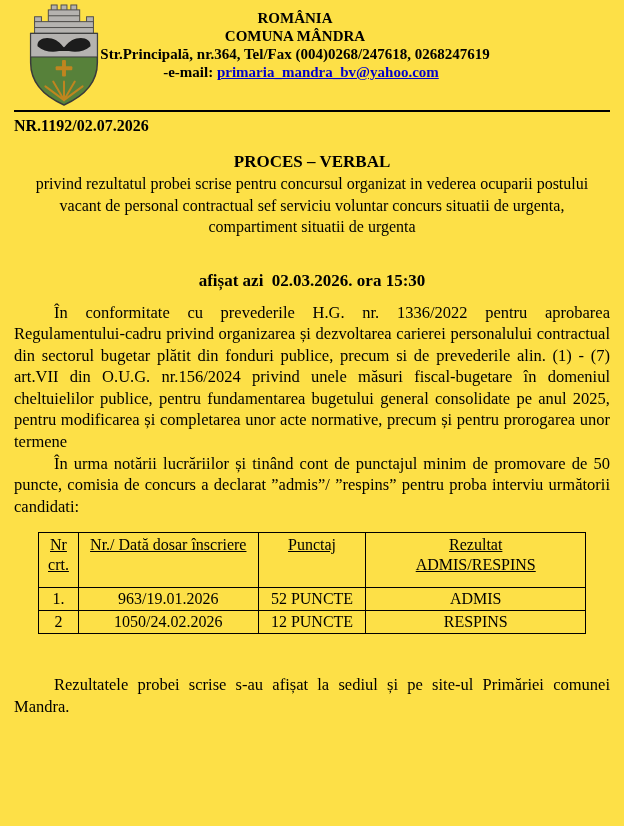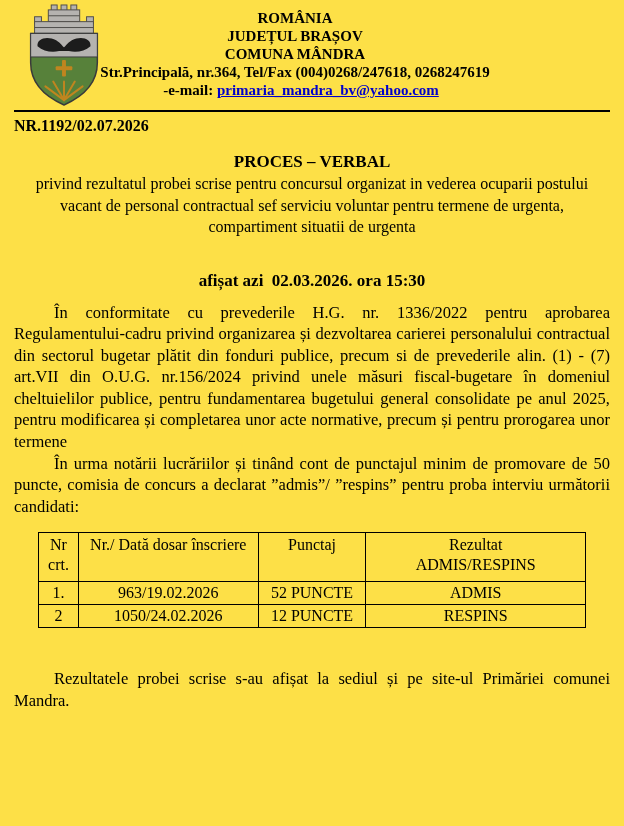--- a/index.html
+++ b/index.html
@@ -63,21 +63,21 @@
     width: 548px;
     font-size: 16px;
   }
   .results-table th, .results-table td {
     border: 1.5px solid #000;
     font-weight: normal;
     text-align: center;
     padding: 0 4px;
     line-height: 20px;
   }
-  .results-table th { white-space: pre-line; vertical-align: top; padding-top: 2px; padding-bottom: 6px; }
+  .results-table th { white-space: pre-line; vertical-align: top; padding-top: 2px; padding-bottom: 12px; text-decoration: underline; }
   .results-table td { height: 23px; }
   .col-nr { width: 40px; }
   .col-dosar { width: 180px; }
   .col-punctaj { width: 108px; }
   .col-rezultat { width: 220px; }
   
   .footer-text {
     margin: 40px 14px 0 14px;
     font-size: 16.5px; line-height: 21.6px; text-align: justify;
   }
@@ -117,34 +117,33 @@
       <g stroke="#c0851f" stroke-width="2" fill="none" stroke-linecap="round">
         <path d="M50,98 V79"></path>
         <path d="M50,98 L39,79"></path>
         <path d="M50,98 L61,79"></path>
         <path d="M50,98 L31,84"></path>
         <path d="M50,98 L69,84"></path>
       </g>
     </svg>
     <div class="header-text">
       <div class="line">ROMÂNIA</div>
-      <div class="line">JUDEȚUL BRAȘOV</div>
       <div class="line">COMUNA MÂNDRA</div>
       <div class="line">Str.Principală, nr.364, Tel/Fax (004)0268/247618, 0268247619</div>
       <div class="email-line"><span>-e-mail: </span><a class="email-link">primaria_mandra_bv@yahoo.com</a></div>
     </div>
   </div>
 
   <hr class="rule">
 
   <div class="doc-number">NR.1192/02.07.2026</div>
 
   <div class="title-block">
     <div class="title">PROCES – VERBAL</div>
-    <div class="subtitle">privind rezultatul probei scrise pentru concursul organizat in vederea ocuparii postului vacant de personal contractual sef serviciu voluntar pentru termene de urgenta, compartiment situatii de urgenta</div>
+    <div class="subtitle">privind rezultatul probei scrise pentru concursul organizat in vederea ocuparii postului vacant de personal contractual sef serviciu voluntar concurs situatii de urgenta, compartiment situatii de urgenta</div>
   </div>
 
   <div class="posted">afișat azi  02.03.2026. ora 15:30</div>
 
   <div class="body-text">
     <p>În conformitate cu prevederile H.G. nr. 1336/2022 pentru aprobarea Regulamentului-cadru privind organizarea și dezvoltarea carierei personalului contractual din sectorul bugetar plătit din fonduri publice, precum si de prevederile alin. (1) - (7) art.VII din O.U.G. nr.156/2024 privind unele măsuri fiscal-bugetare în domeniul cheltuielilor publice, pentru fundamentarea bugetului general consolidate pe anul 2025, pentru modificarea și completarea unor acte normative, precum și pentru prorogarea unor termene</p>
     <p>În urma notării lucrăriilor și tinând cont de punctajul minim de promovare de 50 puncte, comisia de concurs a declarat ”admis”/ ”respins” pentru proba interviu următorii candidati:</p>
   </div>
 
   <table class="results-table">
@@ -154,21 +153,21 @@
 crt.</th>
         <th class="col-dosar">Nr./ Dată dosar înscriere</th>
         <th class="col-punctaj">Punctaj</th>
         <th class="col-rezultat">Rezultat
 ADMIS/RESPINS</th>
       </tr>
     </thead>
     <tbody>
       <tr>
         <td>1.</td>
-        <td>963/19.02.2026</td>
+        <td>963/19.01.2026</td>
         <td>52 PUNCTE</td>
         <td>ADMIS</td>
       </tr>
       <tr>
         <td>2</td>
         <td>1050/24.02.2026</td>
         <td>12 PUNCTE</td>
         <td>RESPINS</td>
       </tr>
     </tbody>

